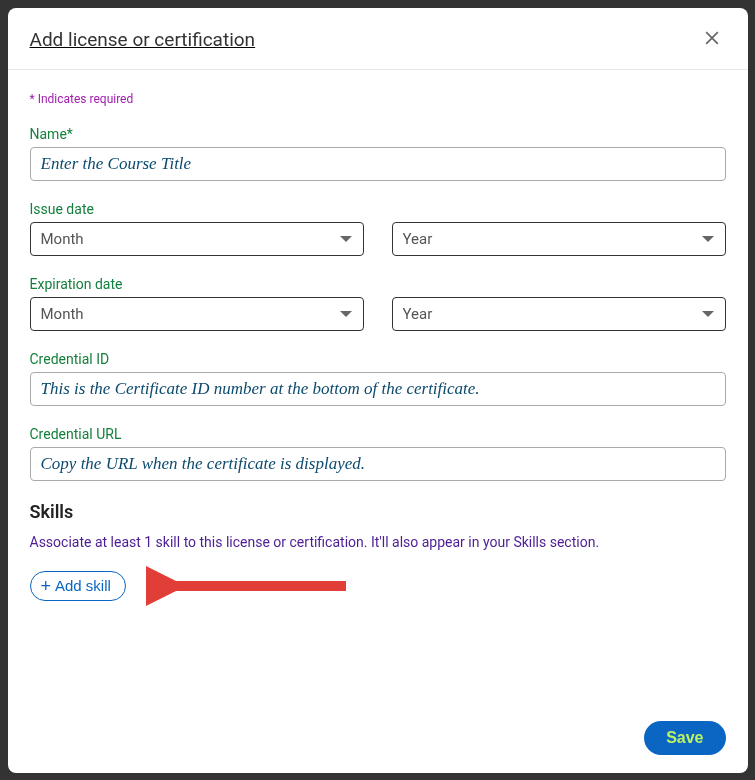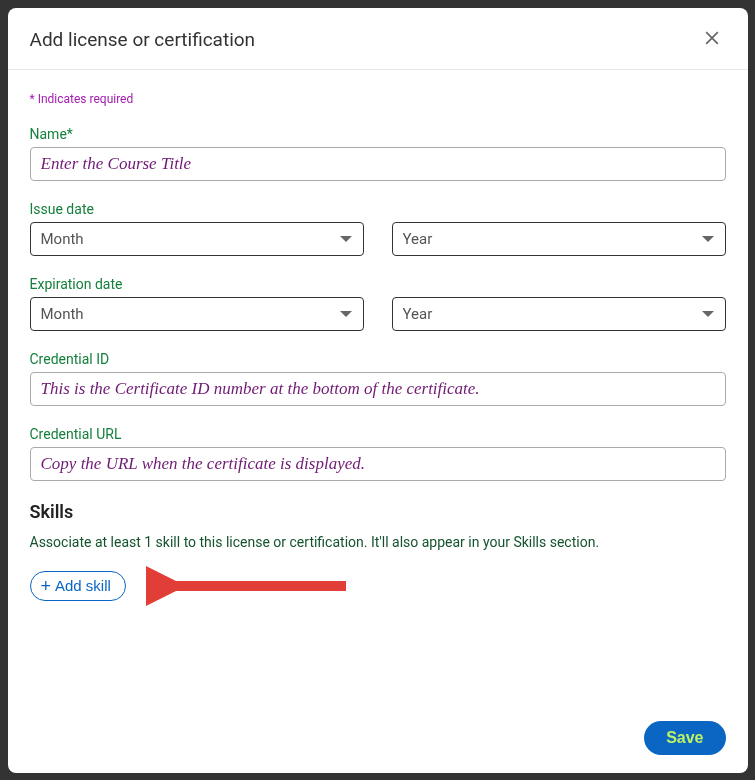--- a/index.html
+++ b/index.html
@@ -20,20 +20,21 @@
       display: flex;
       flex-direction: column;
       position: relative;
     }
     .modal-header {
       display: flex;
       justify-content: space-between;
       align-items: center;
       padding: 16px 22px 14px 22px;
       border-bottom: 1px solid #e8e8e8;
+      text-decoration: underline;
     }
     .modal-title {
       font-size: 19px;
       font-weight: 400;
       color: #333;
     }
     .close-btn {
       background: none;
       border: none;
       cursor: pointer;
@@ -67,21 +68,21 @@
       width: 100%;
       border: 1px solid #aaa;
       border-radius: 4px;
       padding: 6px 10px;
       font-size: 18px;
       color: #333;
       font-family: inherit;
     }
     .annotated {
       font-family: "Segoe Script", "Comic Sans MS", cursive;
-      color: #701a75;
+      color: #0c4a6e;
       font-style: italic;
       font-weight: 500;
       font-size: 17px;
     }
     .date-row {
       display: flex;
       gap: 28px;
     }
     .select-wrap {
       position: relative;
@@ -113,21 +114,21 @@
       pointer-events: none;
     }
     .section-heading {
       font-size: 18px;
       font-weight: 600;
       color: #222;
       margin-bottom: 12px;
     }
     .section-desc {
       font-size: 14px;
-      color: #14532d;
+      color: #4c1d95;
       margin-bottom: 16px;
     }
     .outline-btn {
       border: 1px solid #0a66c2;
       background: #fff;
       color: #0a66c2;
       border-radius: 18px;
       padding: 5px 14px 5px 10px;
       font-size: 15px;
       font-weight: 500;

